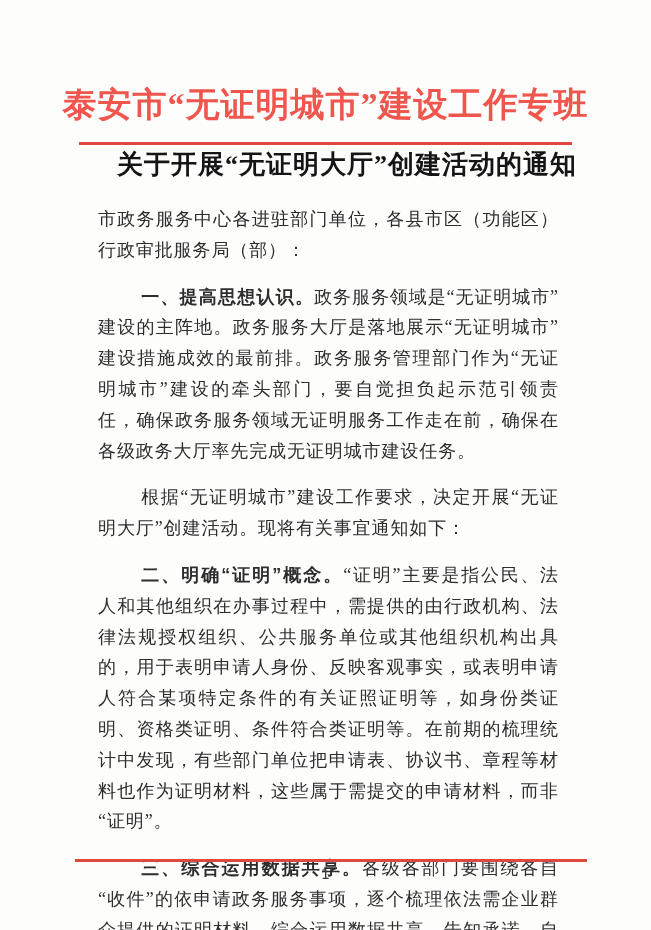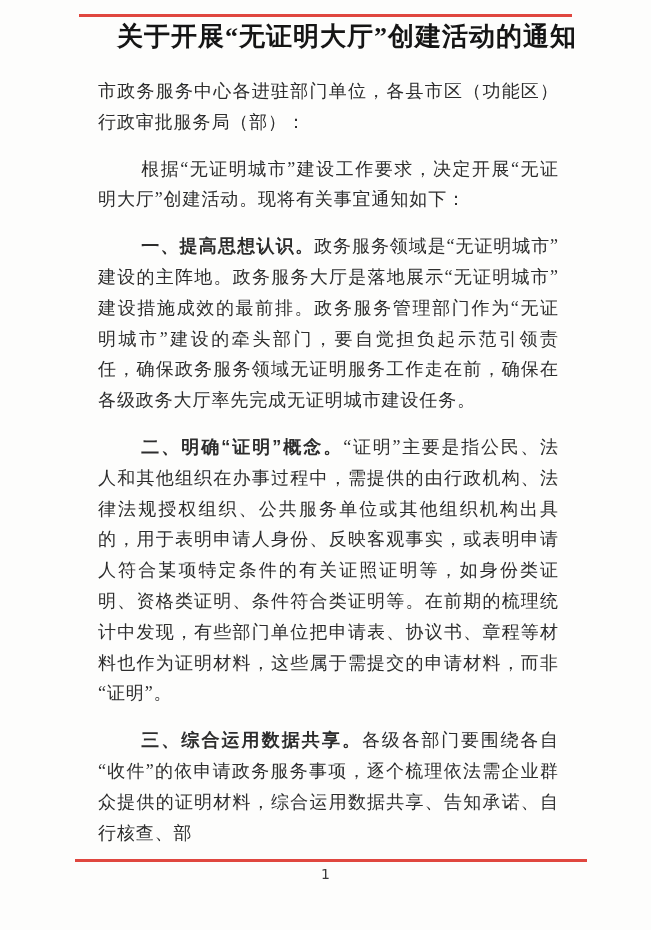--- a/index.html
+++ b/index.html
@@ -78,30 +78,31 @@
     color: #3a3a3a;
     font-family: "DejaVu Sans", sans-serif;
   }
 </style>
 </head>
 <body>
 
 <div class="page">
 
   <header>
+    <h1 class="org-title">泰安市“无证明城市”建设工作专班</h1>
     <div class="header-rule"></div>
     <h2 class="doc-title">关于开展“无证明大厅”创建活动的通知</h2>
   </header>
 
   <main class="doc-body">
     <p class="salutation">市政务服务中心各进驻部门单位，各县市区（功能区）行政审批服务局（部）：</p>
 
+    <p class="para"><span class="lead">一、提高思想认识。</span><span>政务服务领域是“无证明城市”建设的主阵地。政务服务大厅是落地展示“无证明城市”建设措施成效的最前排。政务服务管理部门作为“无证明城市”建设的牵头部门，要自觉担负起示范引领责任，确保政务服务领域无证明服务工作走在前，确保在各级政务大厅率先完成无证明城市建设任务。</span></p>
+
     <p class="para"><span class="lead"></span><span>根据“无证明城市”建设工作要求，决定开展“无证明大厅”创建活动。现将有关事宜通知如下：</span></p>
-
-    <p class="para"><span class="lead">一、提高思想认识。</span><span>政务服务领域是“无证明城市”建设的主阵地。政务服务大厅是落地展示“无证明城市”建设措施成效的最前排。政务服务管理部门作为“无证明城市”建设的牵头部门，要自觉担负起示范引领责任，确保政务服务领域无证明服务工作走在前，确保在各级政务大厅率先完成无证明城市建设任务。</span></p>
 
     <p class="para"><span class="lead">二、明确“证明”概念。</span><span>“证明”主要是指公民、法人和其他组织在办事过程中，需提供的由行政机构、法律法规授权组织、公共服务单位或其他组织机构出具的，用于表明申请人身份、反映客观事实，或表明申请人符合某项特定条件的有关证照证明等，如身份类证明、资格类证明、条件符合类证明等。在前期的梳理统计中发现，有些部门单位把申请表、协议书、章程等材料也作为证明材料，这些属于需提交的申请材料，而非“证明”。</span></p>
 
     <p class="para"><span class="lead">三、综合运用数据共享。</span><span>各级各部门要围绕各自“收件”的依申请政务服务事项，逐个梳理依法需企业群众提供的证明材料，综合运用数据共享、告知承诺、自行核查、部</span></p>
   </main>
 
   <footer>
     <div class="footer-rule"></div>
     <div class="page-number">1</div>
   </footer>

